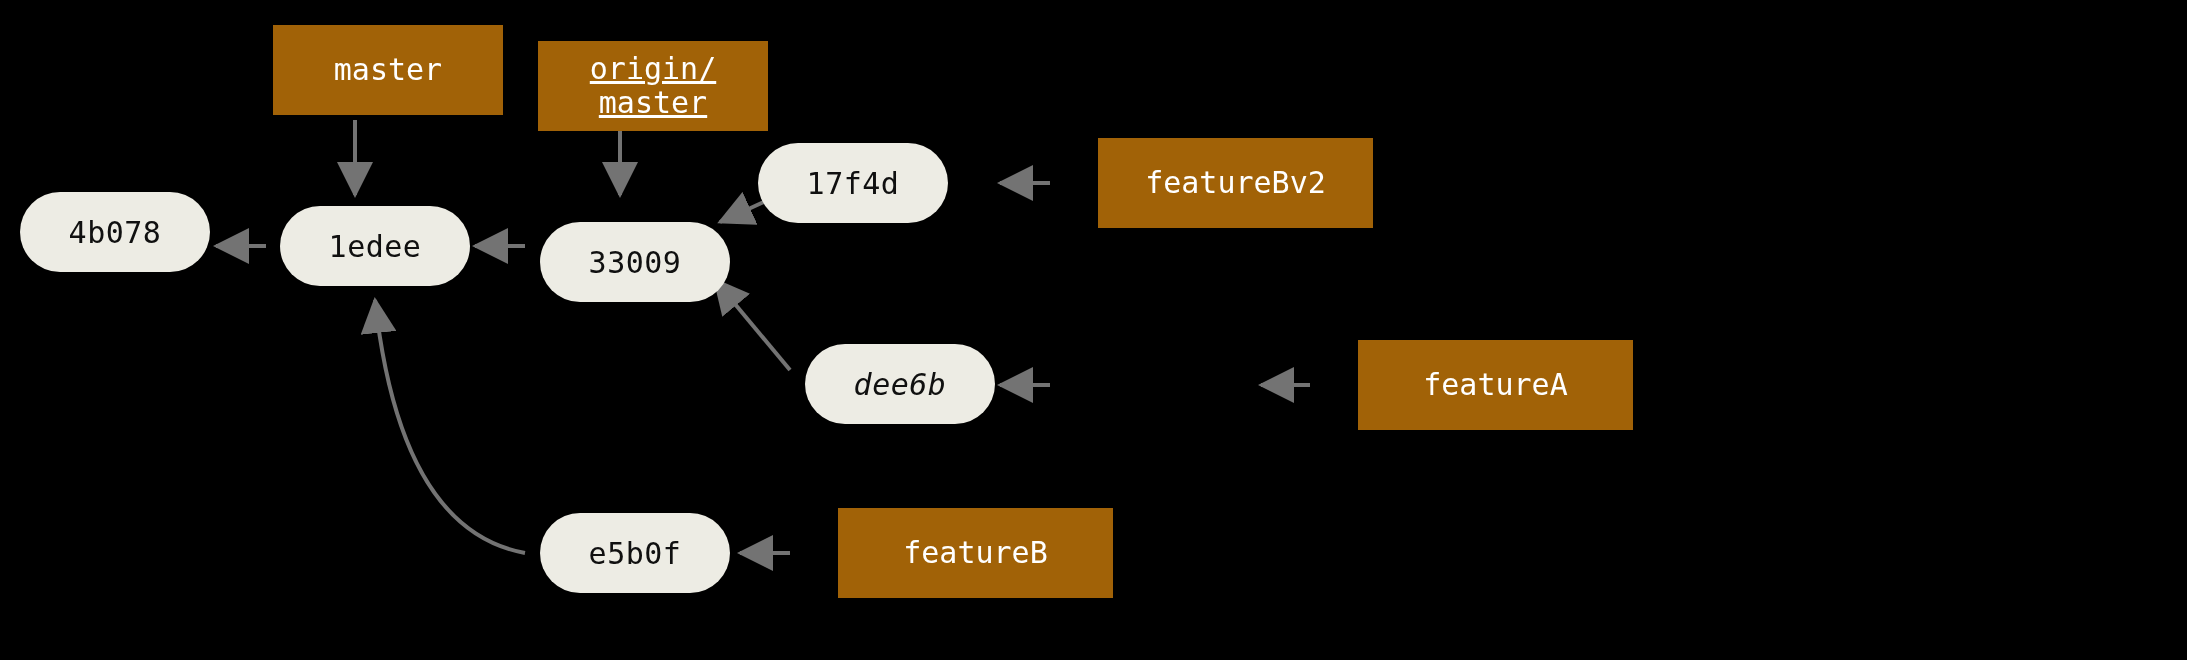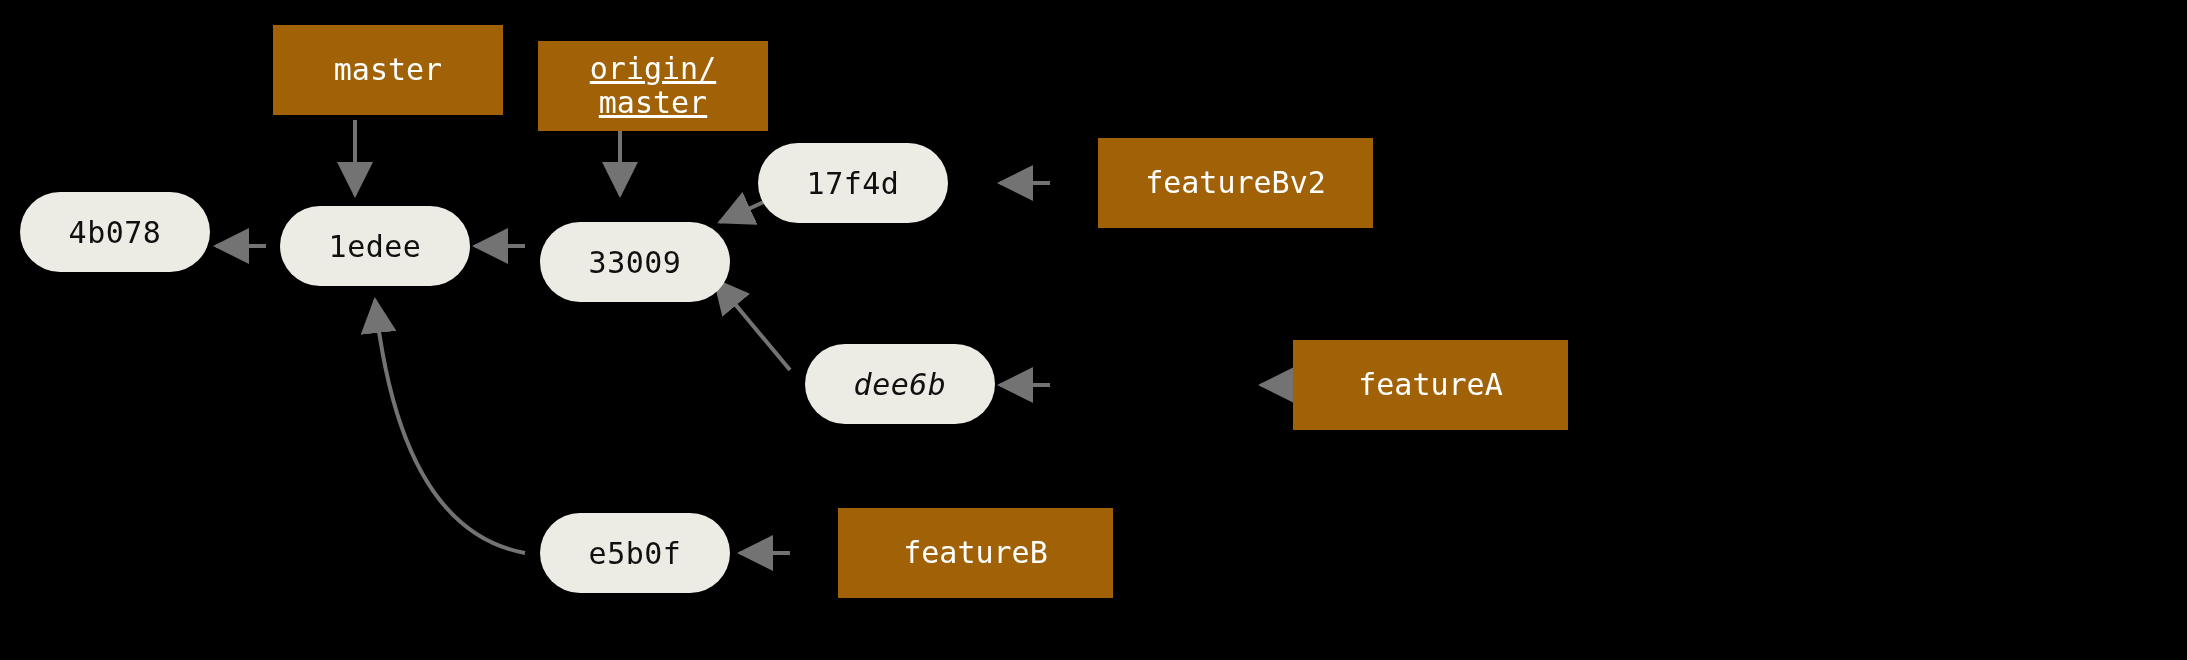--- a/index.html
+++ b/index.html
@@ -91,17 +91,17 @@
 
   <div class="commit" style="left:540px; top:513px; width:190px;">e5b0f</div>
 
   <div class="branch" style="left:240px; top:25px; width:230px;">master</div>
 
   <div class="branch" style="left:505px; top:41px; width:230px;text-decoration:underline;">origin/
 master</div>
 
   <div class="branch" style="left:1065px; top:138px; width:275px;">featureBv2</div>
 
-  <div class="branch" style="left:1260px; top:340px; width:275px;">featureA</div>
+  <div class="branch" style="left:1325px; top:340px; width:275px;">featureA</div>
 
   <div class="branch" style="left:805px; top:508px; width:275px;">featureB</div>
 
 </div>
 
 </body></html>

